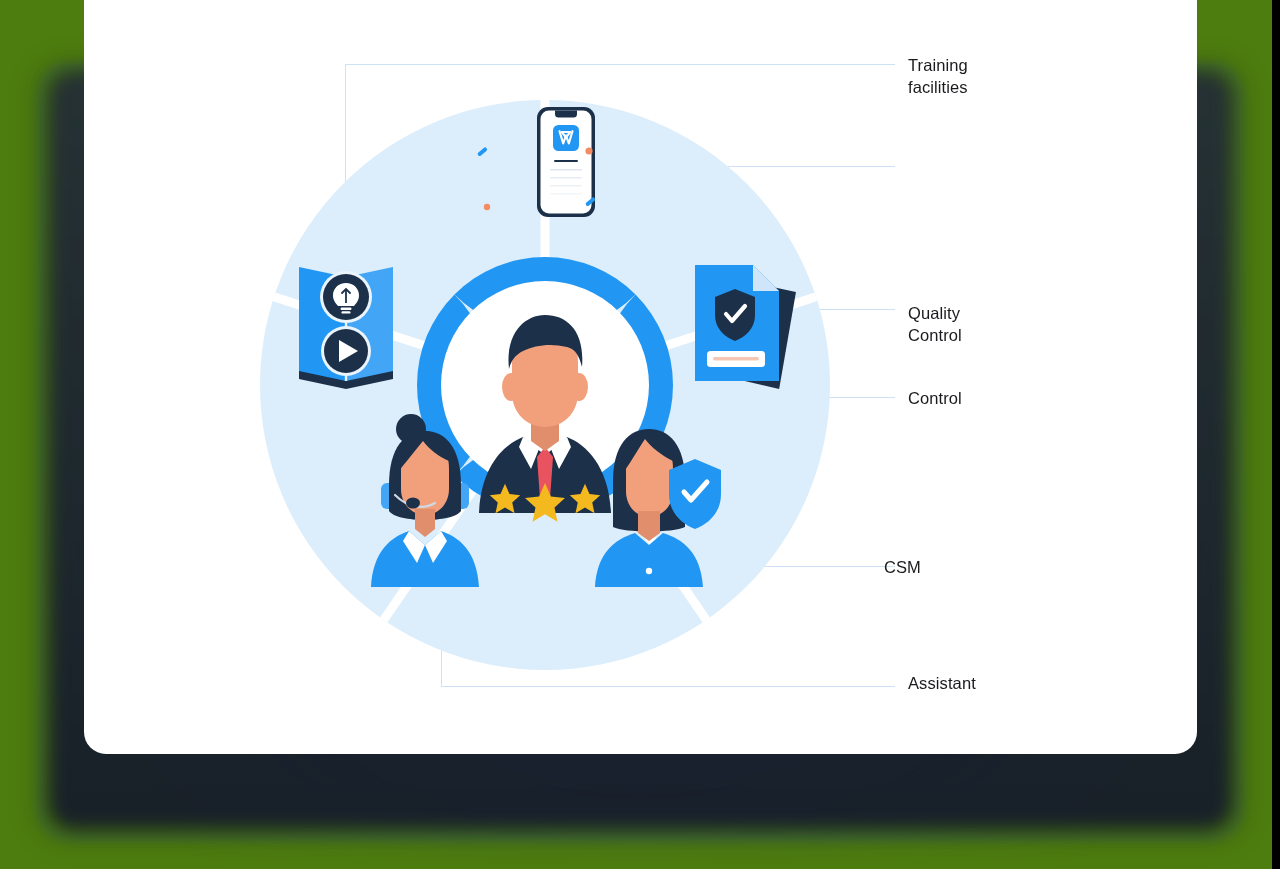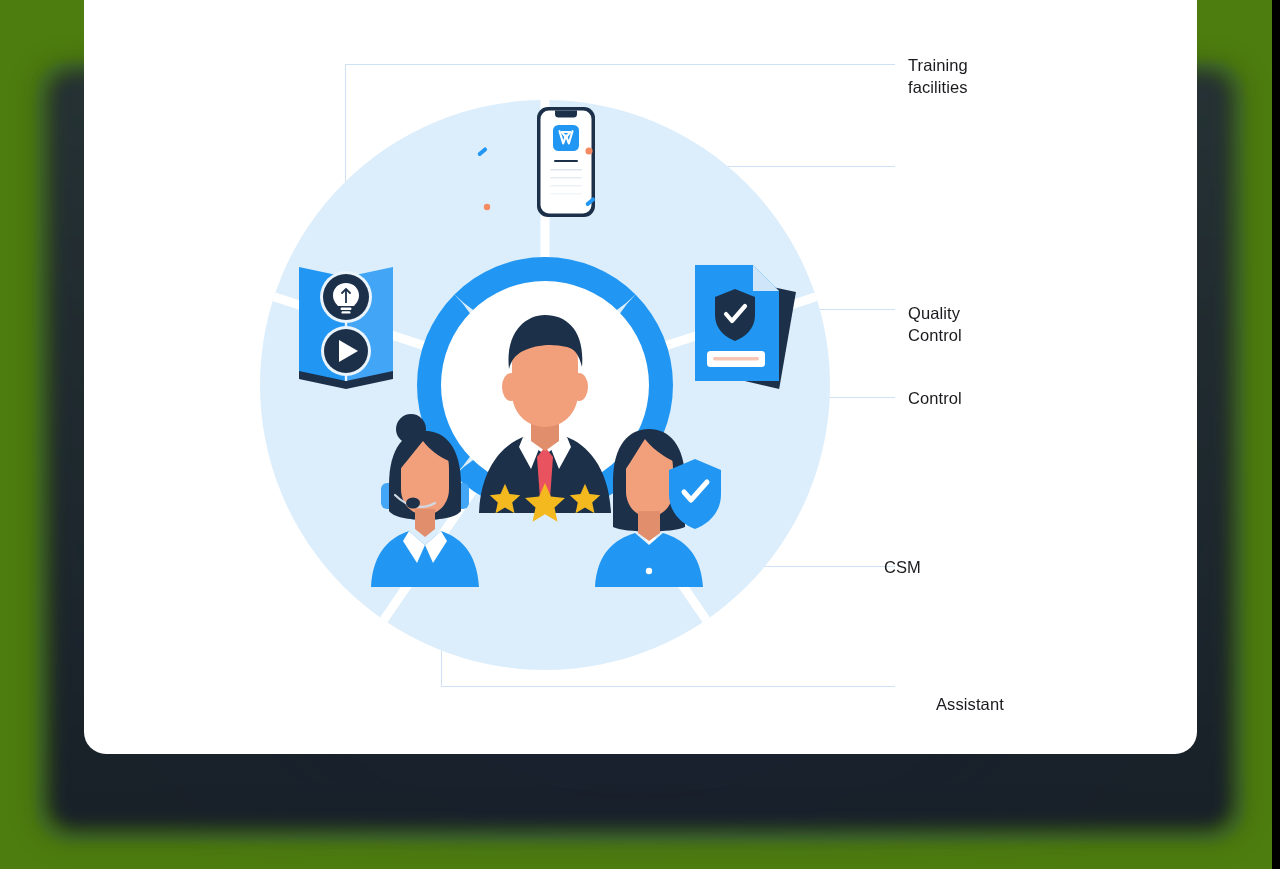--- a/index.html
+++ b/index.html
@@ -101,21 +101,21 @@
 
   <div class="conn v" style="left:441px; top:610px; height:76px;"></div>
   <div class="conn h" style="left:441px; top:686px; width:454px;"></div>
 
   <div class="label" style="left:908px; top:54px;">Training
 facilities</div>
   <div class="label" style="left:908px; top:302px;">Quality
 Control</div>
   <div class="label" style="left:908px; top:387px;">Control</div>
   <div class="label" style="left:884px; top:556px;">CSM</div>
-  <div class="label" style="left:936px; top:672px;margin-top:21px;">Assistant</div>
+  <div class="label" style="left:908px; top:672px;">Assistant</div>
 
   <div class="diagram">
     <svg viewBox="0 0 580 580" xmlns="http://www.w3.org/2000/svg">
       <defs>
         <clipPath id="outerClip">
           <circle cx="290" cy="290" r="285"></circle>
         </clipPath>
       </defs>
 
       <circle cx="290" cy="290" r="285" fill="#dceefb"></circle>

